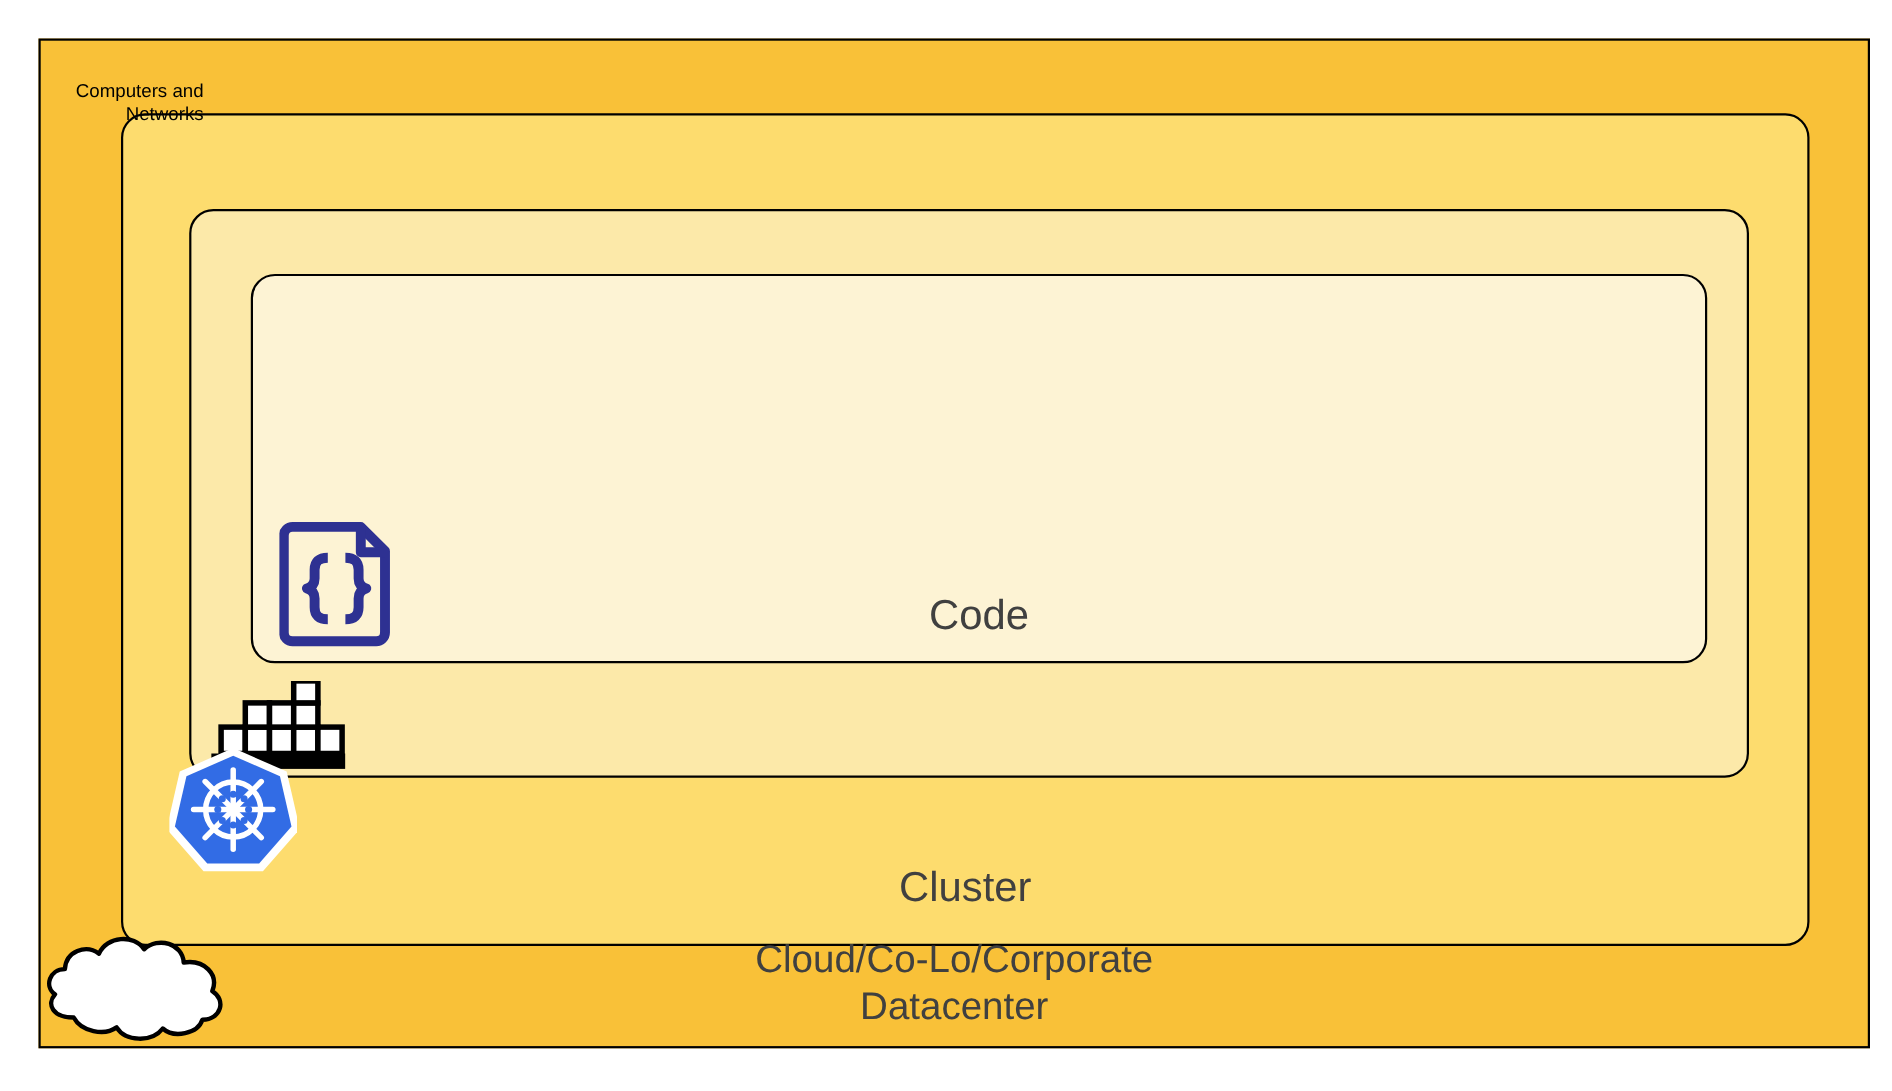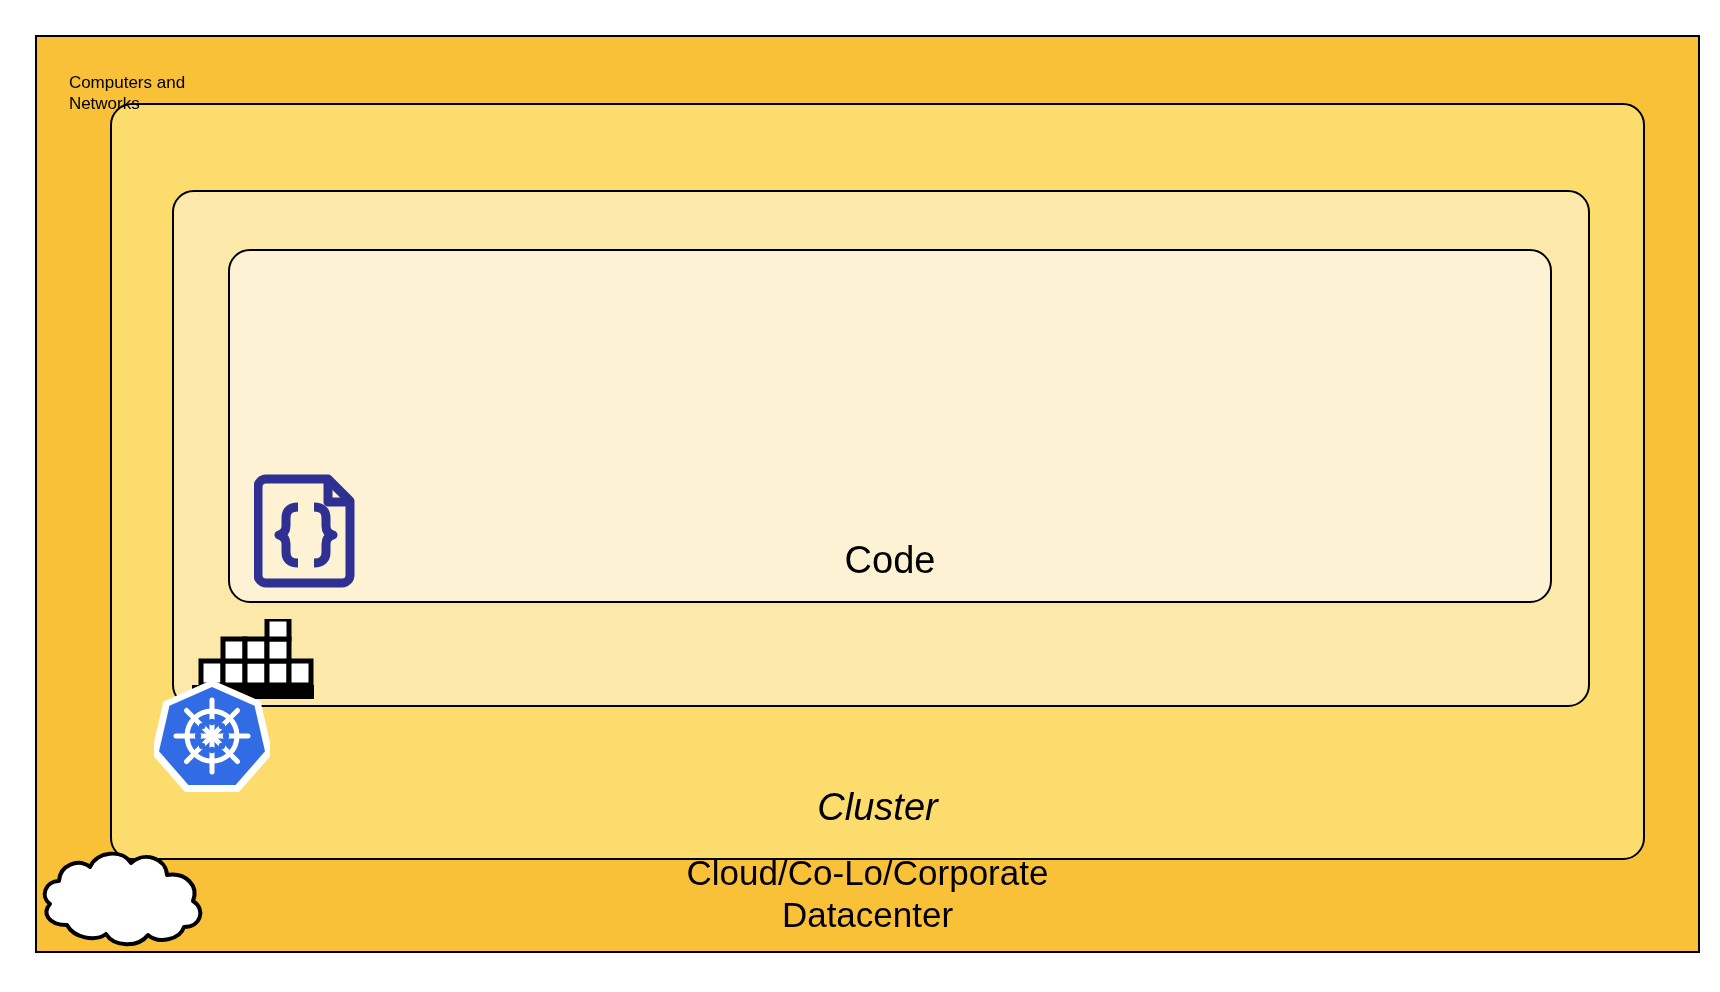--- a/index.html
+++ b/index.html
@@ -58,29 +58,29 @@
     background: #FDF3D4;
     border-radius: 22px;
   }
 
   
   .layer-label {
     position: absolute;
     left: 0;
     width: 100%;
     text-align: center;
-    color: #000000;
+    color: #404040;
     font-family: "Liberation Sans", sans-serif;
     font-weight: 400;
     line-height: 1.18;
     white-space: pre-line;
   }
   .label-code      { bottom: 18px;  font-size: 38px; }
   .label-container { bottom: 16px;  font-size: 38px; }
-  .label-cluster   { bottom: 28px;  font-size: 38px; font-style: italic; }
+  .label-cluster   { bottom: 28px;  font-size: 38px; }
   .label-datacenter{ bottom: 16px;  font-size: 35px; }
 
   
   .icon-code {
     position: absolute;
     left: 24px;
     bottom: 10px;
     width: 104px;
     height: 120px;
   }
@@ -113,21 +113,21 @@
   }
   .cloud-text {
     position: absolute;
     left: 0;
     top: 0;
     width: 180px;
     height: 112px;
     display: flex;
     align-items: center;
     justify-content: center;
-    text-align: left;
+    text-align: right;
     font-family: "Liberation Sans", sans-serif;
     font-size: 17px;
     line-height: 1.25;
     color: #000000;
     white-space: pre-line;
     pointer-events: none;
   }
 </style>
 </head>
 <body>

